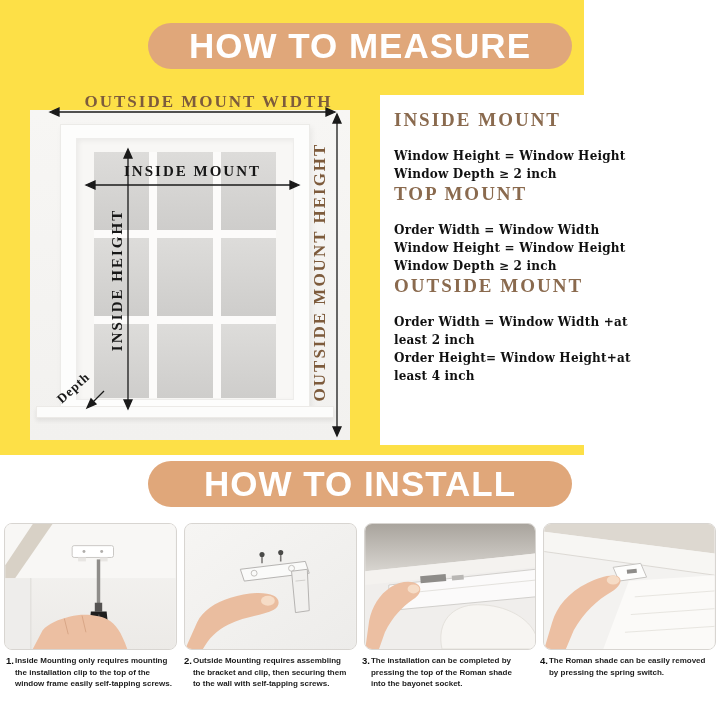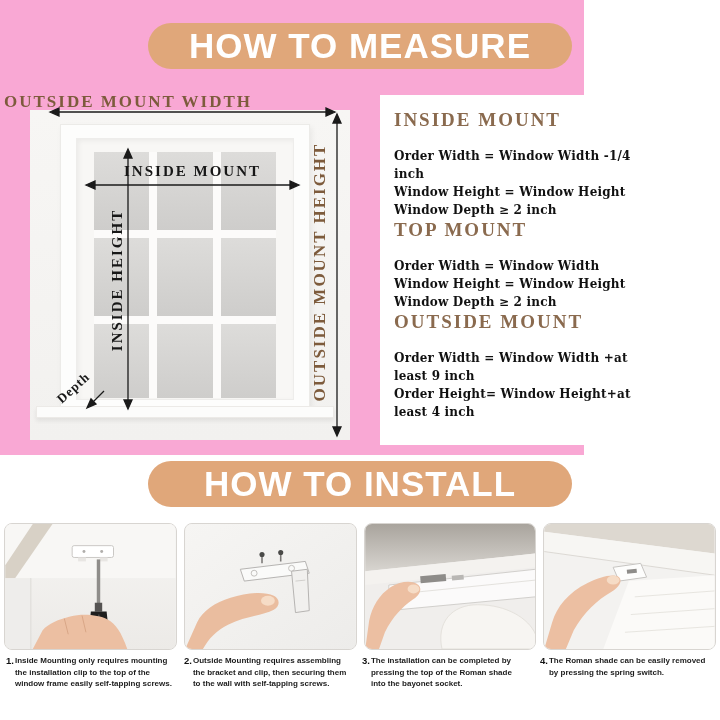--- a/index.html
+++ b/index.html
@@ -1,21 +1,21 @@
 <!DOCTYPE html>
 <html><head>
 <meta charset="utf-8">
 <style>
   * { margin:0; padding:0; box-sizing:border-box; }
   html,body { width:720px; }
   body { font-family:"Liberation Sans", sans-serif; background:#fff; }
   .page { position:relative; width:720px; height:720px; background:#fff; overflow:hidden; }
 
   
-  .measure-section { position:absolute; left:0; top:0; width:584px; height:455px; background:#f9a8d4; }
+  .measure-section { position:absolute; left:0; top:0; width:584px; height:455px; background:#fde047; }
 
   .banner { position:absolute; left:148px; width:424px; height:46px; border-radius:24px;
             display:flex; align-items:center; justify-content:center;
             color:#fff; font-weight:bold; font-size:35px; letter-spacing:1px; }
   .banner.measure { top:23px; }
   .banner.install { top:461px; }
 
   
   .window-wall { position:absolute; left:30px; top:110px; width:320px; height:330px;
                  background:linear-gradient(180deg,#f7f6f4, #f2f1ef); }
@@ -26,21 +26,21 @@
                  background:#f8f7f5; border:1px solid #eeedeb;
                  box-shadow:inset 2px 2px 5px rgba(0,0,0,0.05); }
   .glass { position:absolute; left:94px; top:152px; width:182px; height:246px; background:#fcfbfa; }
   .pane { position:absolute; background:linear-gradient(180deg,#dddcda,#cecdcb); }
   .sill { position:absolute; left:36px; top:406px; width:298px; height:12px; background:#fcfcfb;
           border:1px solid #eceae7; box-shadow:0 3px 4px rgba(0,0,0,0.07); }
 
   .diagram-label { position:absolute; font-family:"Liberation Serif", serif; font-weight:bold; white-space:nowrap; }
   .lbl-brown { color:#7d5b3c; letter-spacing:2px; font-size:17px; }
   .lbl-black { color:#171717; letter-spacing:2px; font-size:15px; }
-  .lbl-ow { left:4px; top:92px; width:385px; text-align:left; }
+  .lbl-ow { left:16px; top:92px; width:385px; text-align:center; }
   .lbl-im { left:0; top:163px; width:385px; text-align:center; }
   .lbl-ih { left:117px; top:280px; transform:translate(-50%,-50%) rotate(-90deg); }
   .lbl-oh { left:320px; top:272px; transform:translate(-50%,-50%) rotate(-90deg); }
   .lbl-depth { left:54px; top:380px; font-size:13px; color:#171717; transform:rotate(-42deg); letter-spacing:1px; }
 
   .arrows-svg { position:absolute; left:0; top:0; width:370px; height:455px; }
 
   
   .mount-panel { position:absolute; left:380px; top:95px; width:282px; height:350px;
                  background:#ffffff; padding:12px 14px 0 14px; }
@@ -120,37 +120,36 @@
     <div class="diagram-label lbl-brown lbl-ow">OUTSIDE MOUNT WIDTH</div>
     <div class="diagram-label lbl-black lbl-im">INSIDE MOUNT</div>
     <div class="diagram-label lbl-black lbl-ih">INSIDE HEIGHT</div>
     <div class="diagram-label lbl-brown lbl-oh">OUTSIDE MOUNT HEIGHT</div>
     <div class="diagram-label lbl-depth">Depth</div>
 
     <div class="mount-panel">
       <div class="mount-group g1">
         <div class="mount-heading">INSIDE MOUNT</div>
         <div class="mount-lines">
-          <div>Order Width = Window Width -1/4 inch</div>
           <div>Window Height = Window Height</div>
           <div>Window Depth ≥ 2 inch</div>
         </div>
       </div>
       <div class="mount-group g2">
         <div class="mount-heading">TOP MOUNT</div>
         <div class="mount-lines">
           <div>Order Width = Window Width</div>
           <div>Window Height = Window Height</div>
           <div>Window Depth ≥ 2 inch</div>
         </div>
       </div>
       <div class="mount-group g3">
         <div class="mount-heading">OUTSIDE MOUNT</div>
         <div class="mount-lines">
-          <div>Order Width = Window Width +at least 9 inch</div>
+          <div>Order Width = Window Width +at least 2 inch</div>
           <div>Order Height= Window Height+at least 4 inch</div>
         </div>
       </div>
     </div>
   </div>
 
   <div class="install-section">
 
     <div class="banner install" style="background:#e0a77a; top:6px; position:absolute;">
       <span>HOW TO INSTALL</span>

